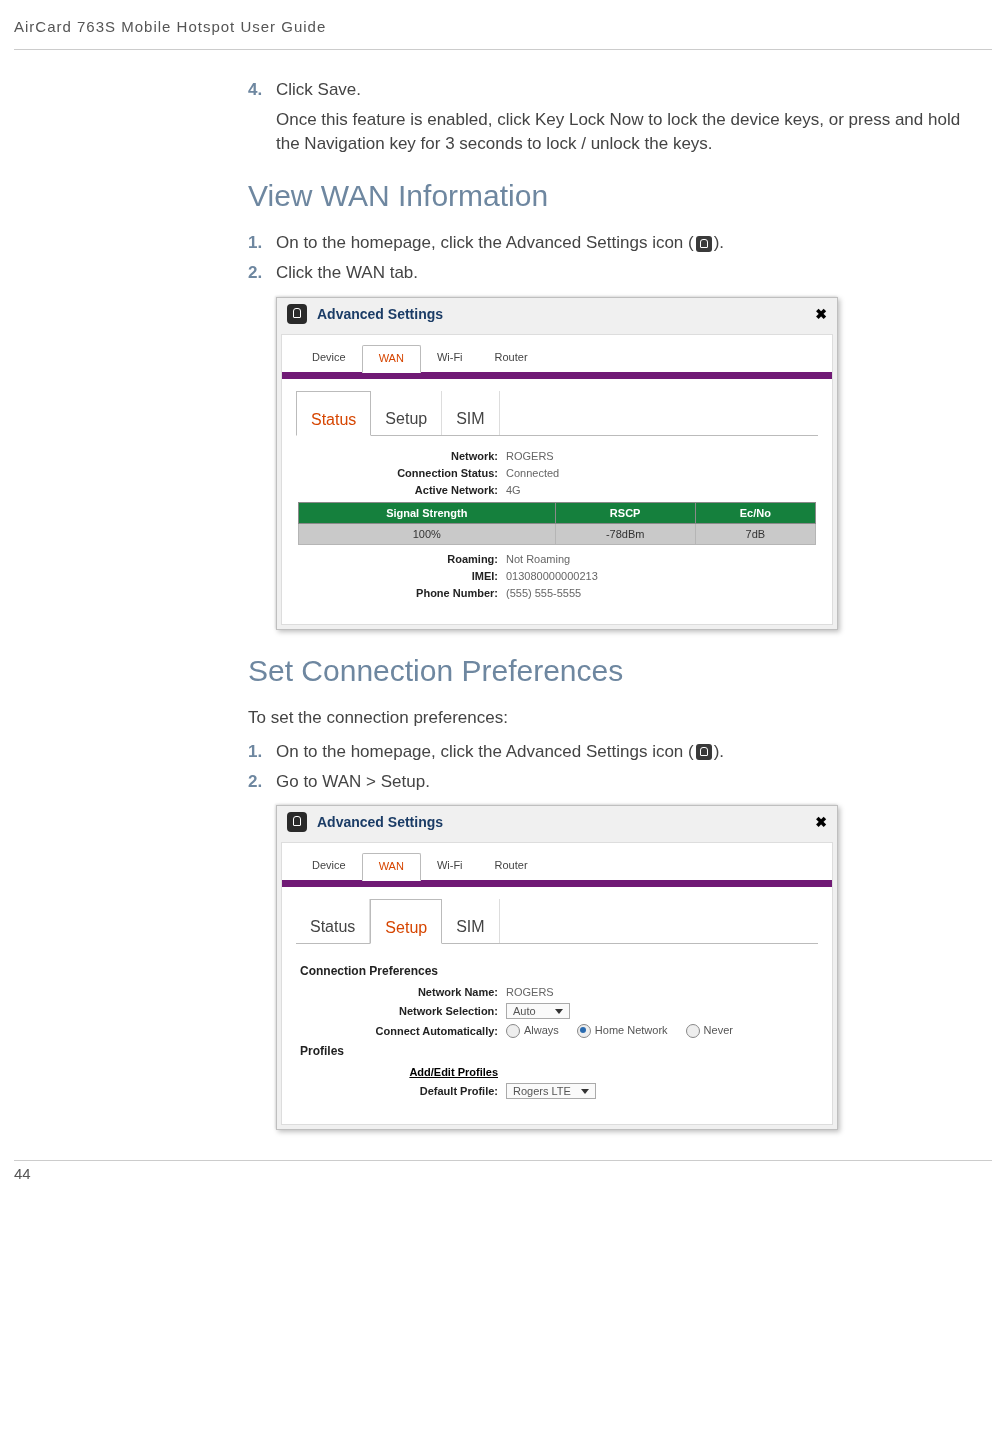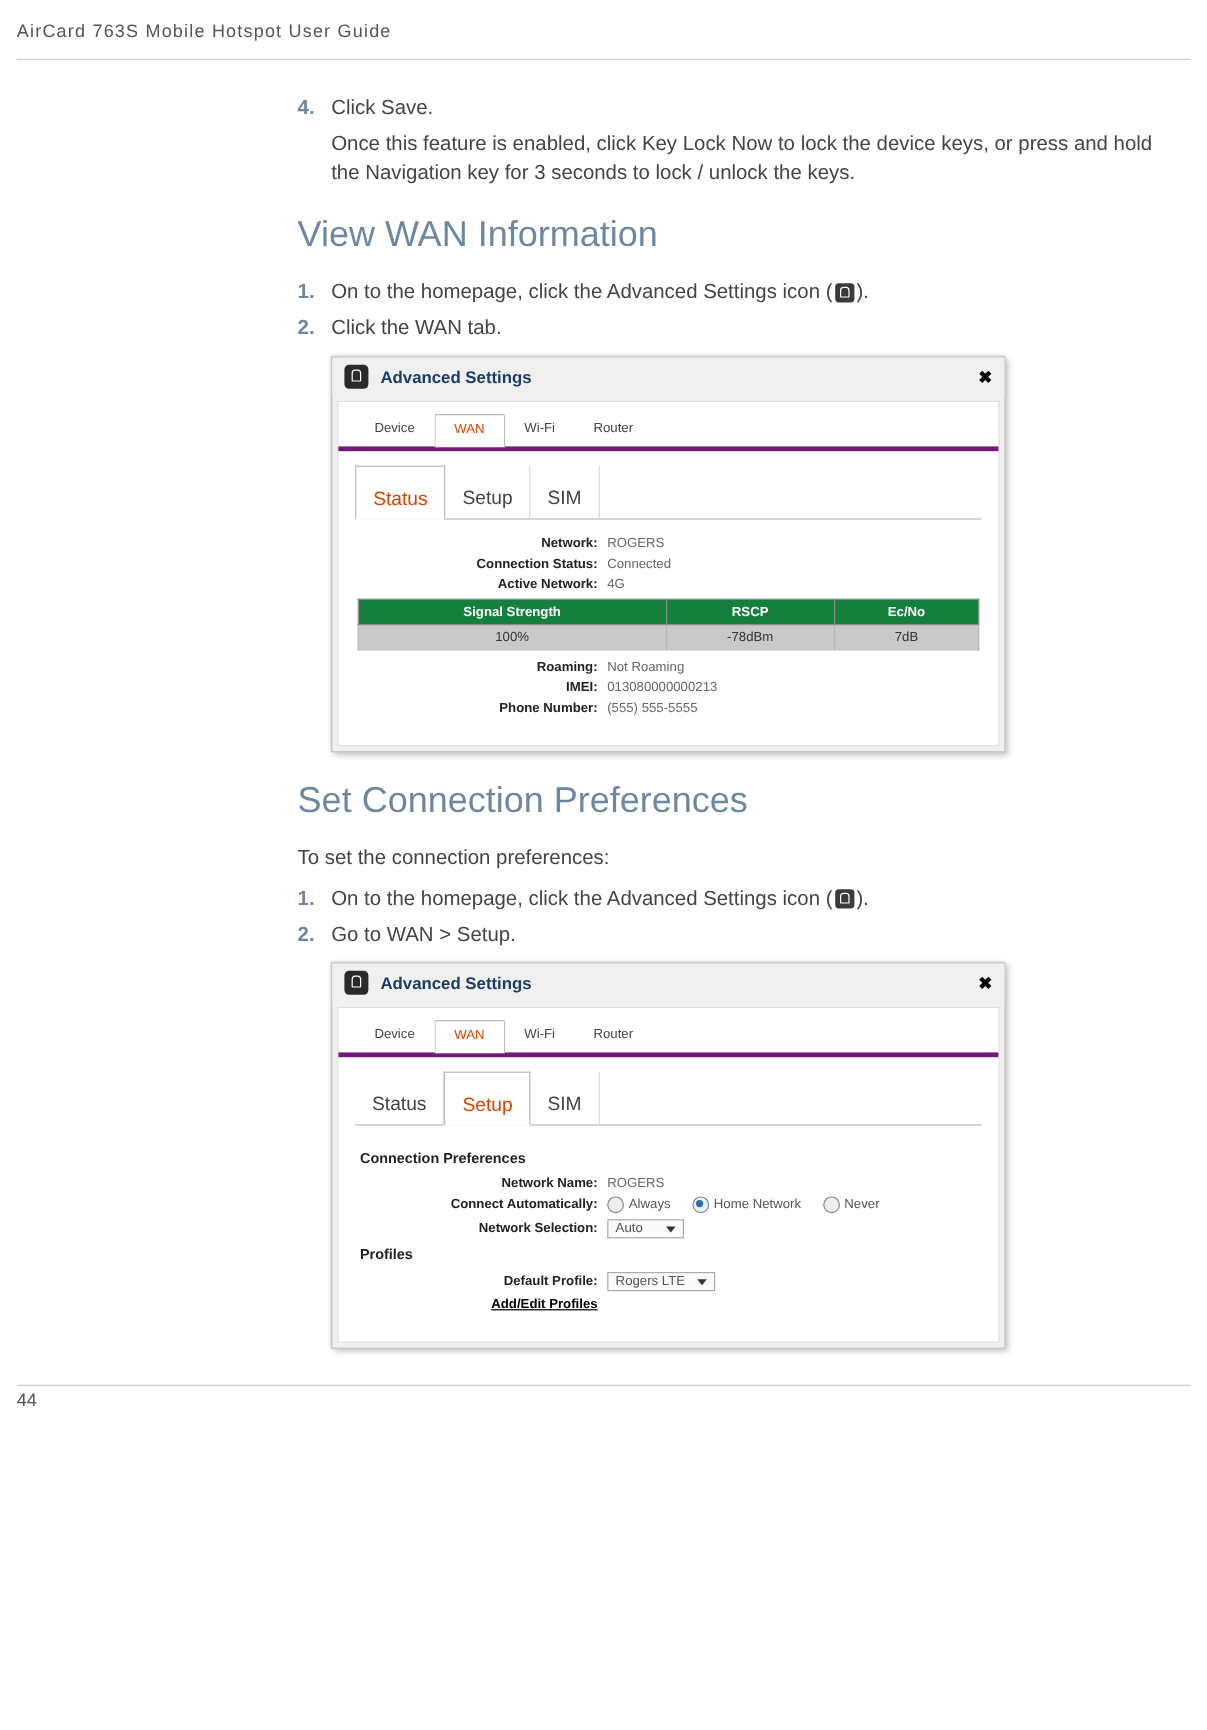--- a/index.html
+++ b/index.html
@@ -127,21 +127,21 @@
     cursor: pointer;
   }
   .ss-inner {
     background: #fff;
     margin: 4px;
     border: 1px solid #ddd;
     position: relative;
   }
   .ss-tabs-main {
     display: flex;
-    border-bottom: 4px solid #701a75;
+    border-bottom: 7px solid #701a75;
     padding-top: 10px;
   }
   .ss-tab-main {
     padding: 6px 16px 8px 16px;
     font-size: 11px;
     color: #444;
     position: relative;
   }
   .ss-tab-main.active {
     color: #d64500;
@@ -384,45 +384,45 @@
           <div class="ss-tab-sub active">Setup</div>
           <div class="ss-tab-sub">SIM</div>
         </div>
         <div class="ss-body">
           <div class="sect-head">Connection Preferences</div>
           <div class="kv-row">
               <span class="kv-label">Network Name:</span>
               <span class="kv-value">ROGERS</span>
             </div>
           <div class="kv-row">
+              <span class="kv-label">Network Selection:</span>
+            <span class="dropdown">
+                <span>Auto</span>
+                <span class="caret"></span>
+              </span>
+          </div>
+          <div class="kv-row">
               <span class="kv-label">Connect Automatically:</span>
             <span class="radio-row">
               <span><span class="radio"></span><span>Always</span></span>
               <span><span class="radio checked"></span><span>Home Network</span></span>
               <span><span class="radio"></span><span>Never</span></span>
             </span>
           </div>
-          <div class="kv-row">
-              <span class="kv-label">Network Selection:</span>
-            <span class="dropdown">
-                <span>Auto</span>
-                <span class="caret"></span>
-              </span>
-          </div>
           <div class="sect-head">Profiles</div>
+          <div class="kv-row">
+              <span class="kv-label"><span class="kv-link">Add/Edit Profiles</span></span>
+            </div>
           <div class="kv-row">
               <span class="kv-label">Default Profile:</span>
             <span class="dropdown">
                 <span>Rogers LTE</span>
                 <span class="caret"></span>
               </span>
           </div>
-          <div class="kv-row">
-              <span class="kv-label"><span class="kv-link">Add/Edit Profiles</span></span>
-            </div>
         </div>
       </div>
     </div>
 
   </div>
 
   <div class="page-num">44</div>
 </div>
 
 </body></html>

